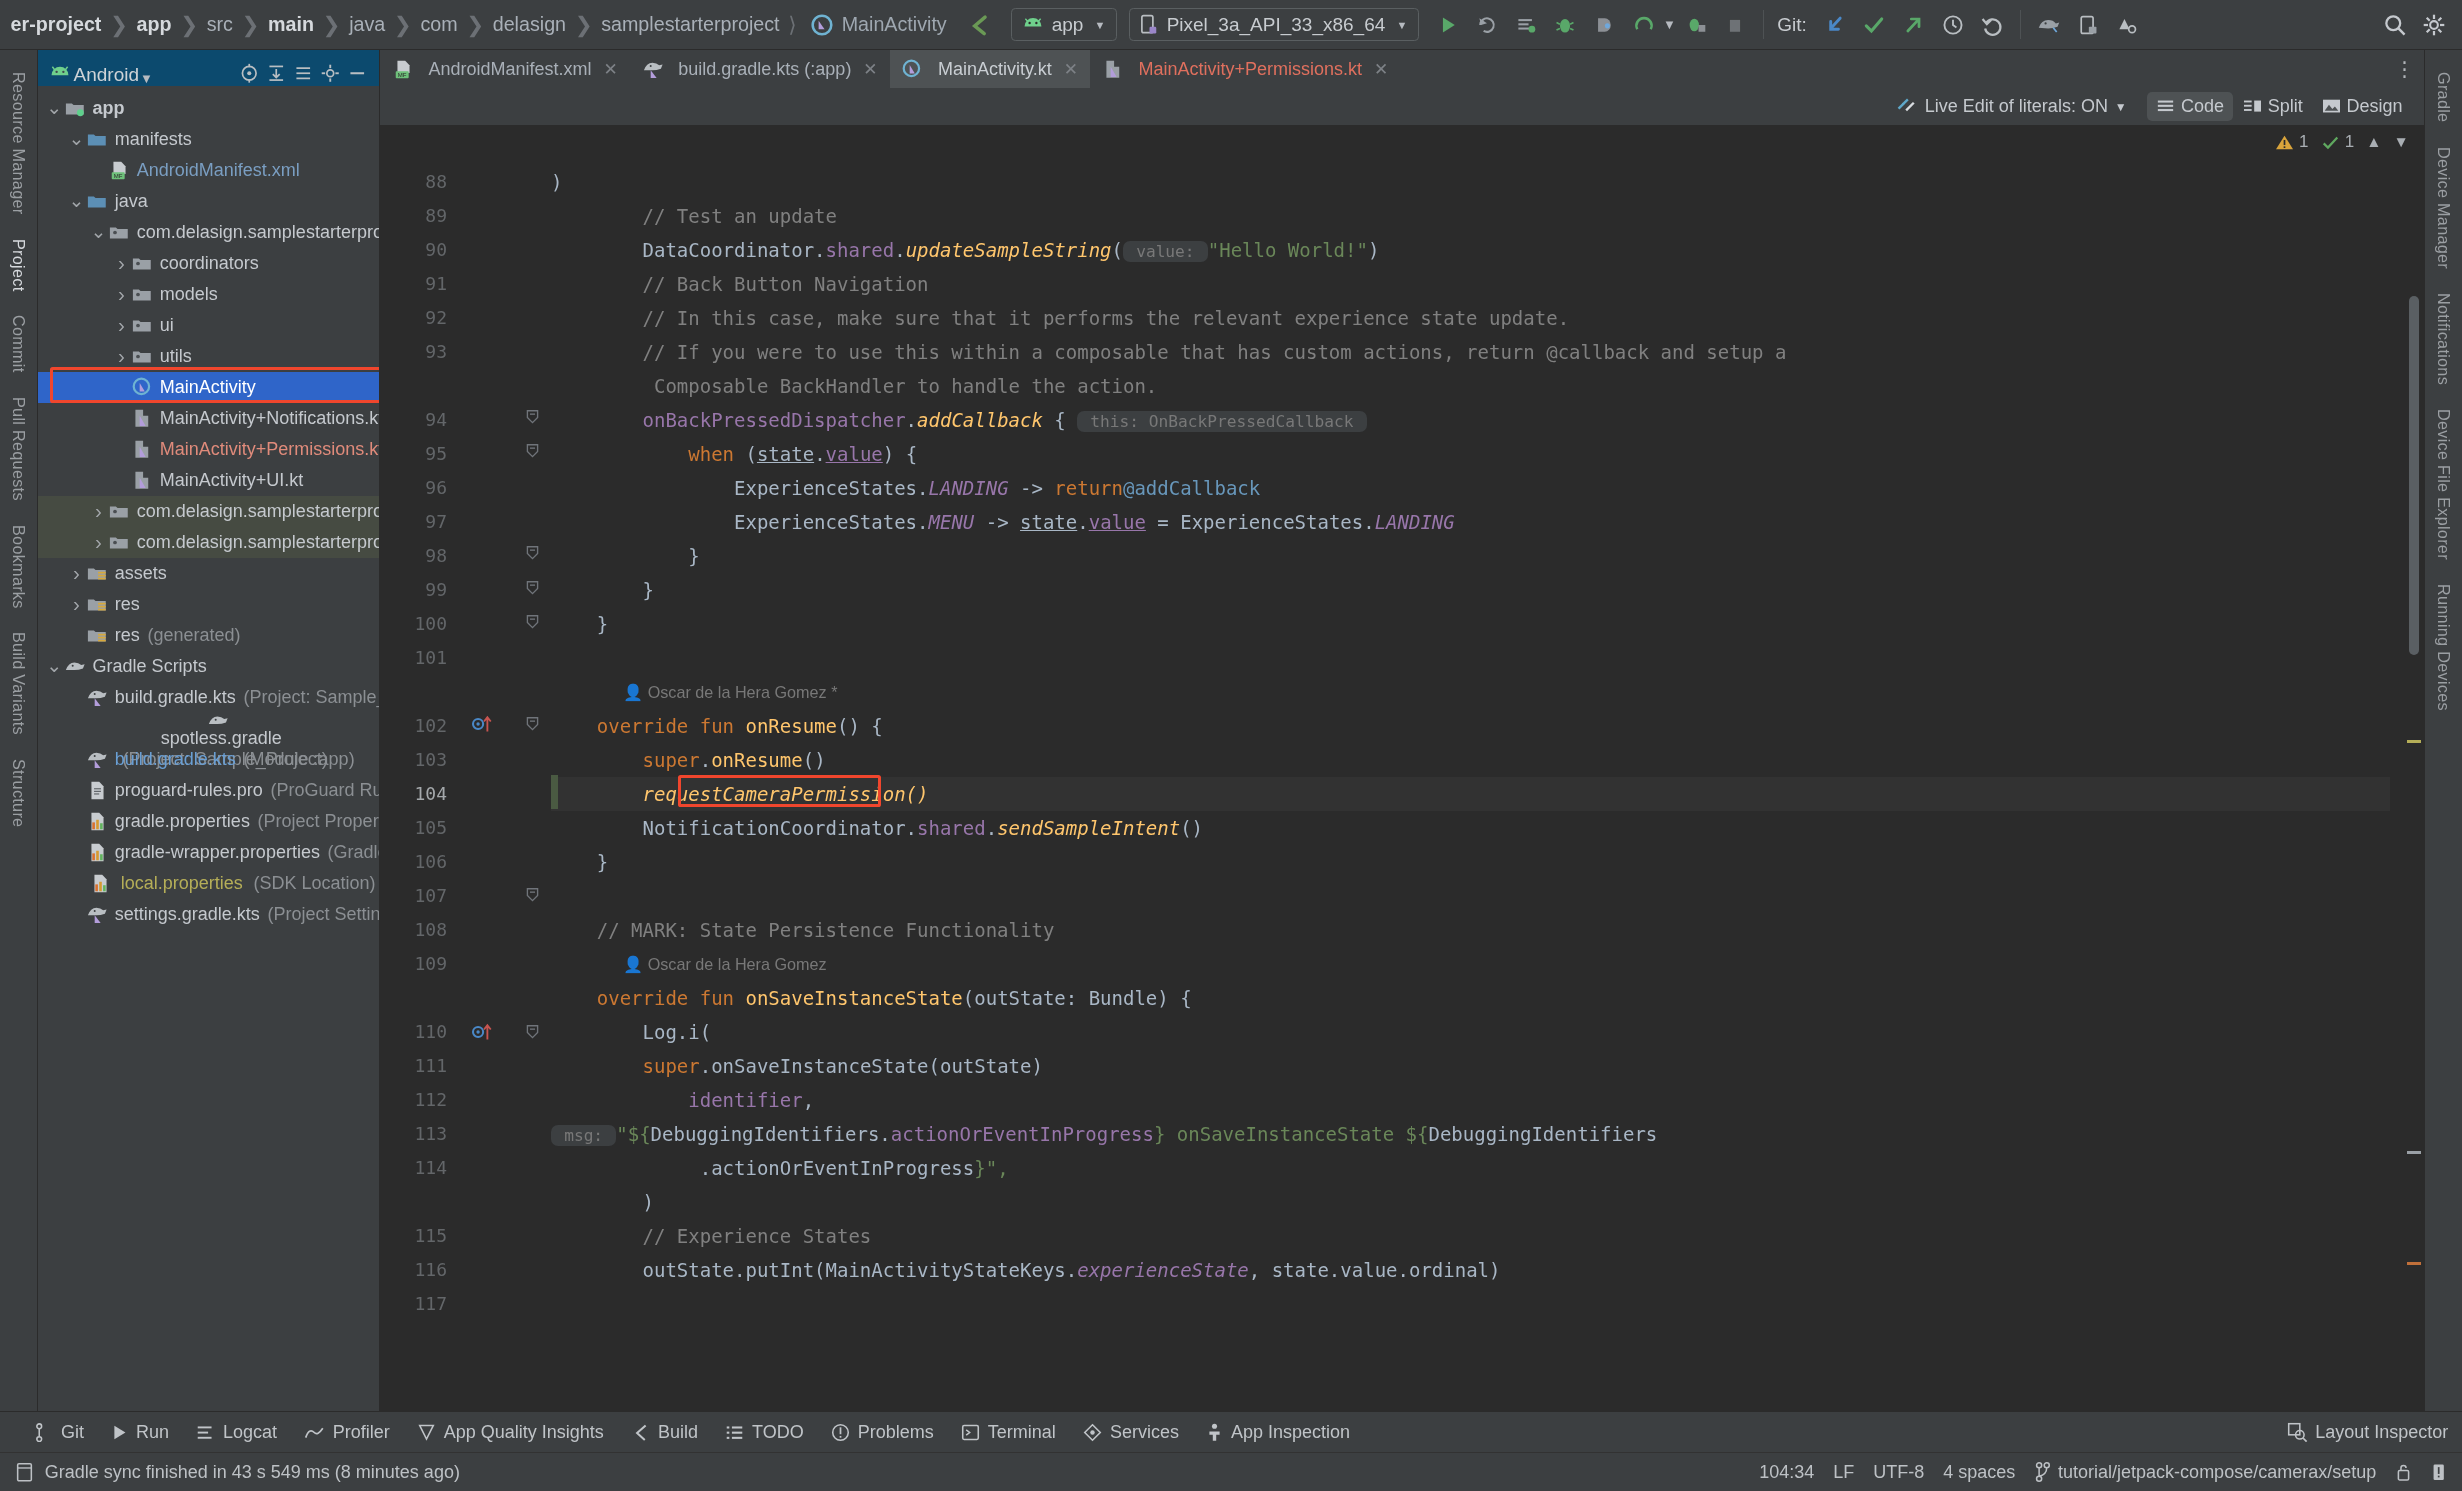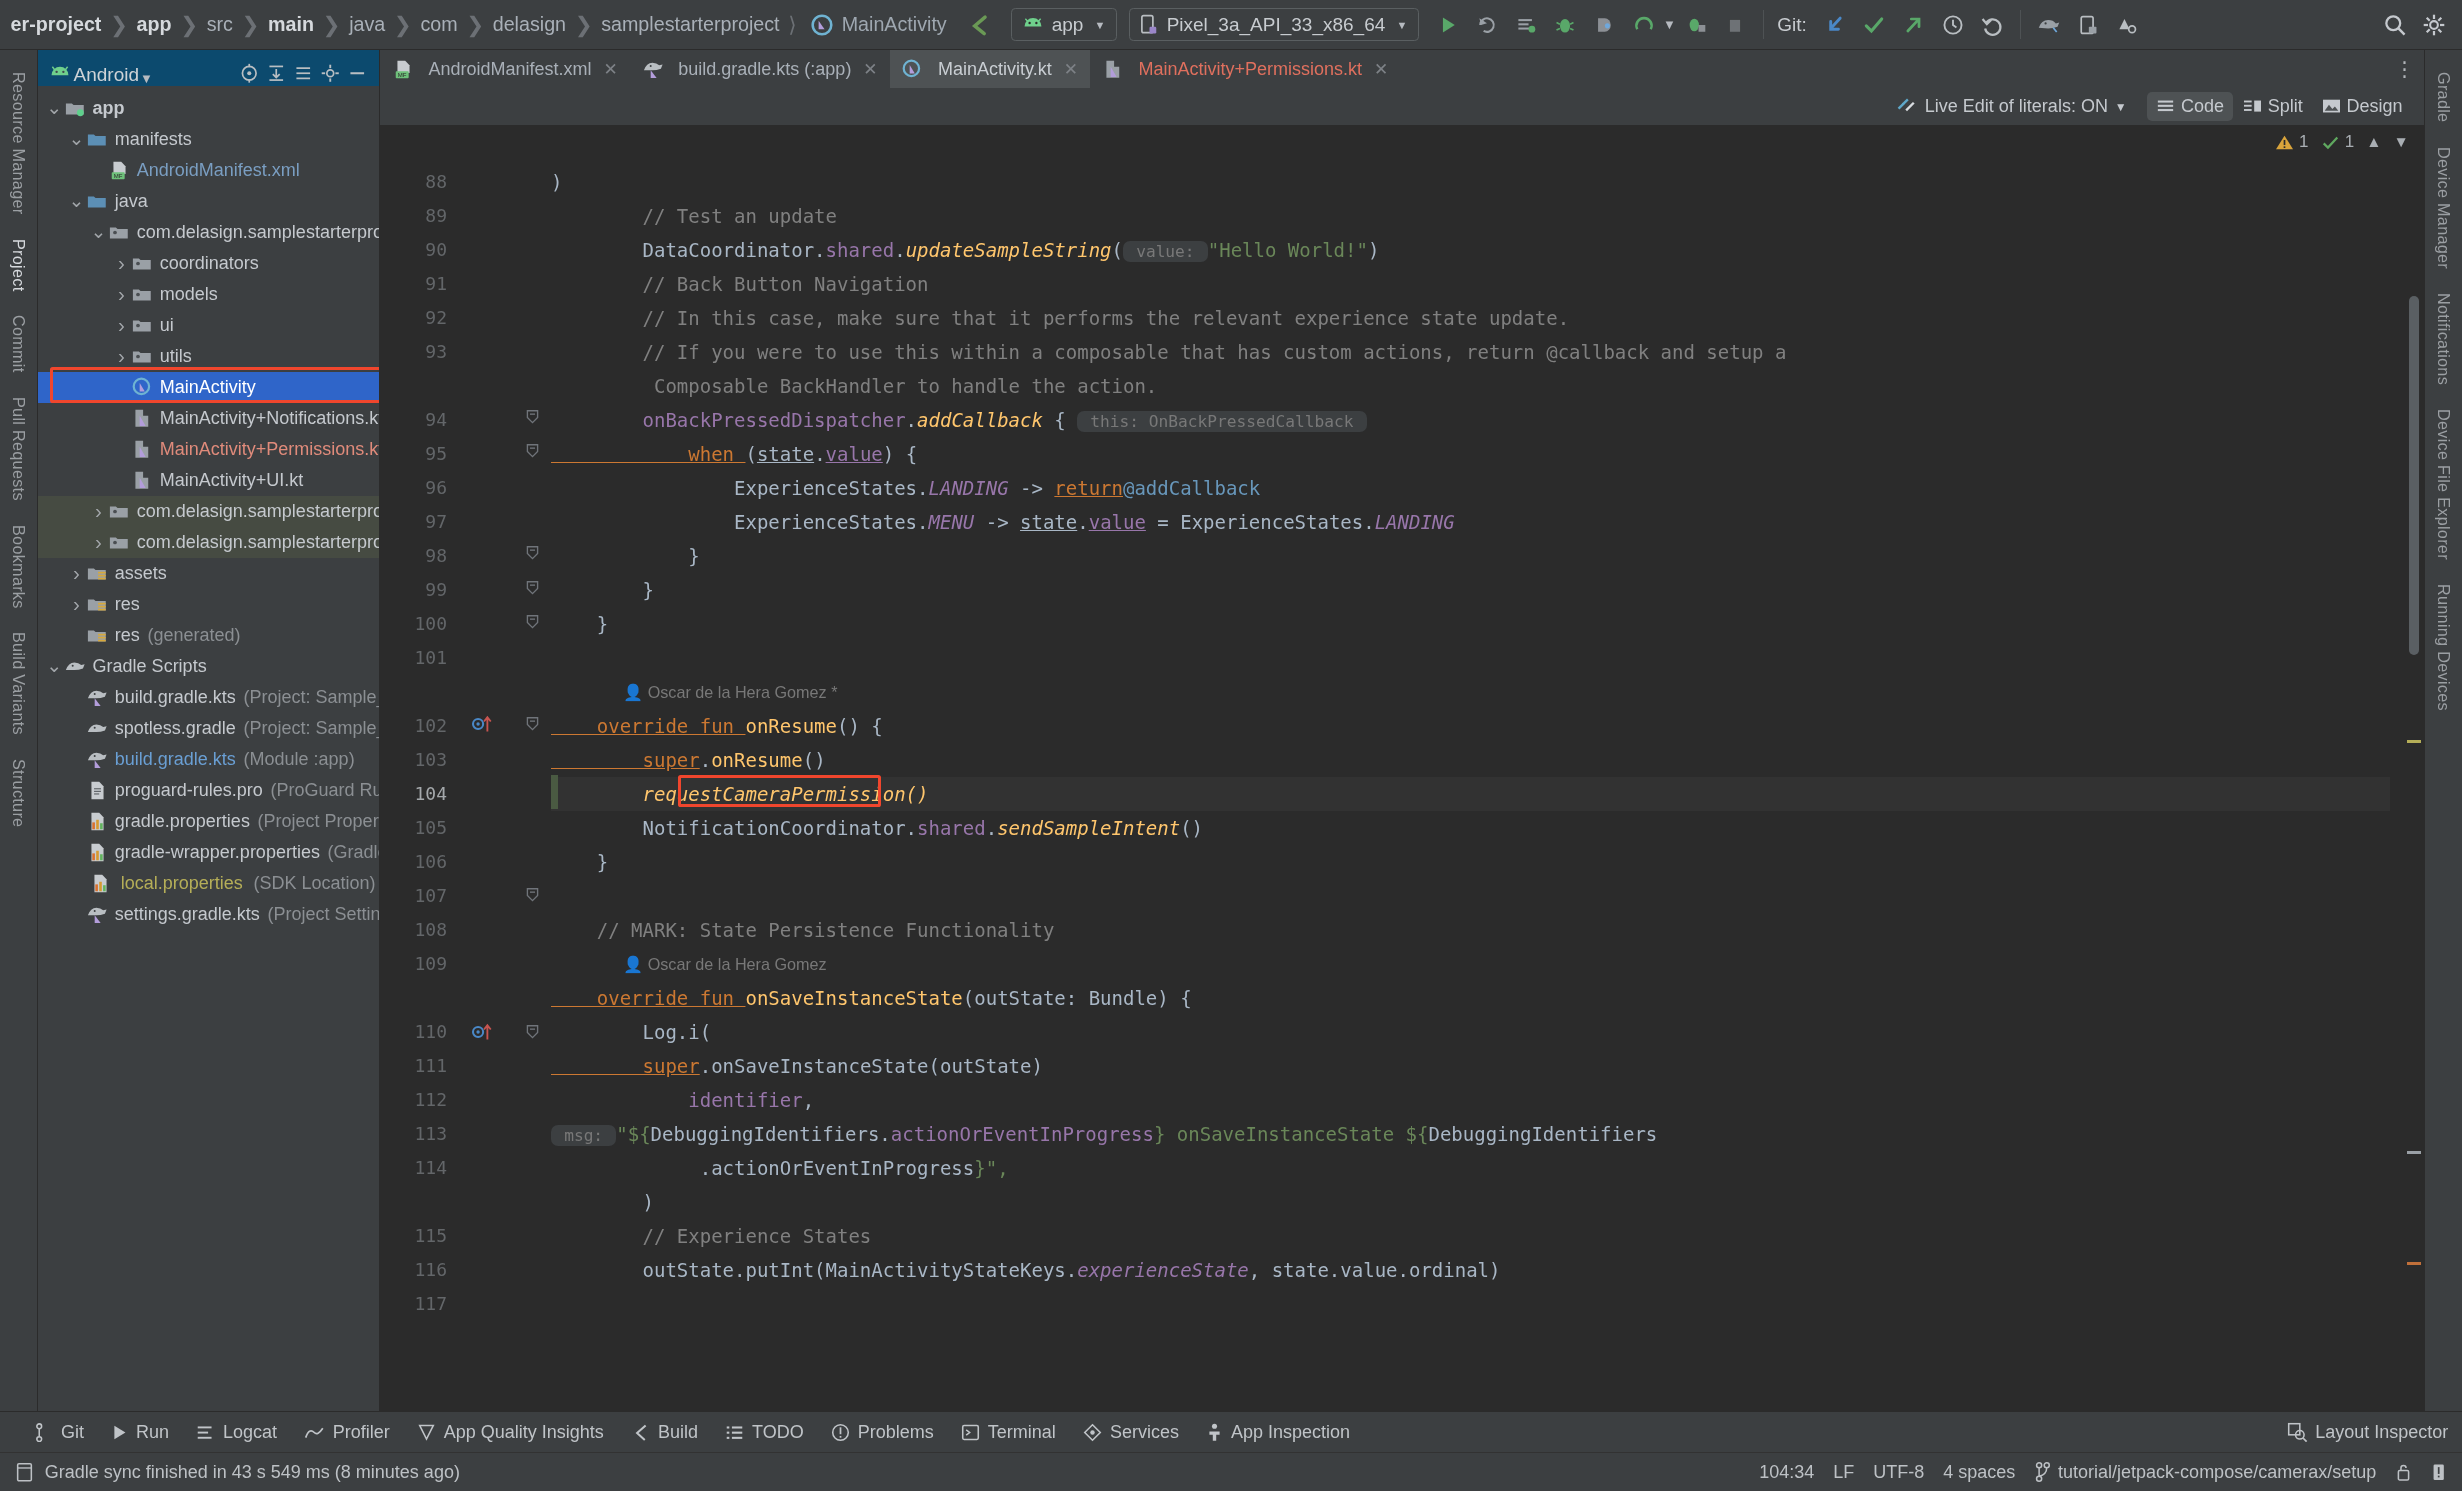--- a/index.html
+++ b/index.html
@@ -163,21 +163,21 @@
     height: 34px; line-height: 34px;
     font-family: "DejaVu Sans Mono", monospace;
     font-size: 19px; color: #a9b7c6; white-space: pre;
   }
   .cline.hl { background: #323232; }
   .num { height:34px; line-height:34px; }
   .num.cur { color: #a4a8ab; }
 
   
   .t-cmt { color: #808080; }
-  .t-kw  { color: #cc7832; text-decoration: underline; }
+  .t-kw  { color: #cc7832; }
   .t-fn  { color: #ffc66d; }
   .t-fni { color: #ffc66d; font-style: italic; }
   .t-str { color: #6a8759; }
   .t-fld { color: #9876aa; }
   .t-fldi{ color: #9876aa; font-style: italic; }
   .t-cls { color: #a9b7c6; }
   .t-hint{ color: #787878; background: #3c3f41; border-radius: 7px; padding: 0.9px 3.4px; font-size: 16.2px;}
   .t-anno{ color: #6897bb; }
   .t-ul  { text-decoration: underline; }
   .t-mark{ color: #a9b7c6; }
@@ -682,21 +682,21 @@
             <span class="ticon">
               <svg width="20.5" height="17" viewBox="0 0 24 20">
                 <path d="M1 11 q3 -9 10 -9 q5 0 8 3 l4 -1 l-2 5 q-5 2 -10 2 z" fill="#b9bec2"></path>
                 <circle cx="9" cy="6" r="1.2" fill="#3c3f41"></circle>
                 <path d="M9 11 L9 20 L16 20 Z" fill="#b39ddb"></path>
               </svg>
             </span>
             <span class="tlabel">build.gradle.kts</span>
             <span class="tsub">(Project: Sample_Project)</span>
           </div>
-          <div class="trow" style="padding-left: 29px;">
+          <div class="trow" style="padding-left: 29px; flex-direction: column;">
             <span class="arrow"></span>
             <span class="ticon">
               <svg width="20.5" height="15.4" viewBox="0 0 24 18">
                 <path d="M1 13 q3 -9 10 -9 q5 0 8 3 l4 -1 l-2 5 q-5 2 -10 2 z" fill="#b9bec2"></path>
                 <circle cx="9" cy="8" r="1.2" fill="#3c3f41"></circle>
               </svg>
             </span>
             <span class="tlabel">spotless.gradle</span>
             <span class="tsub">(Project: Sample_Project)</span>
           </div>

